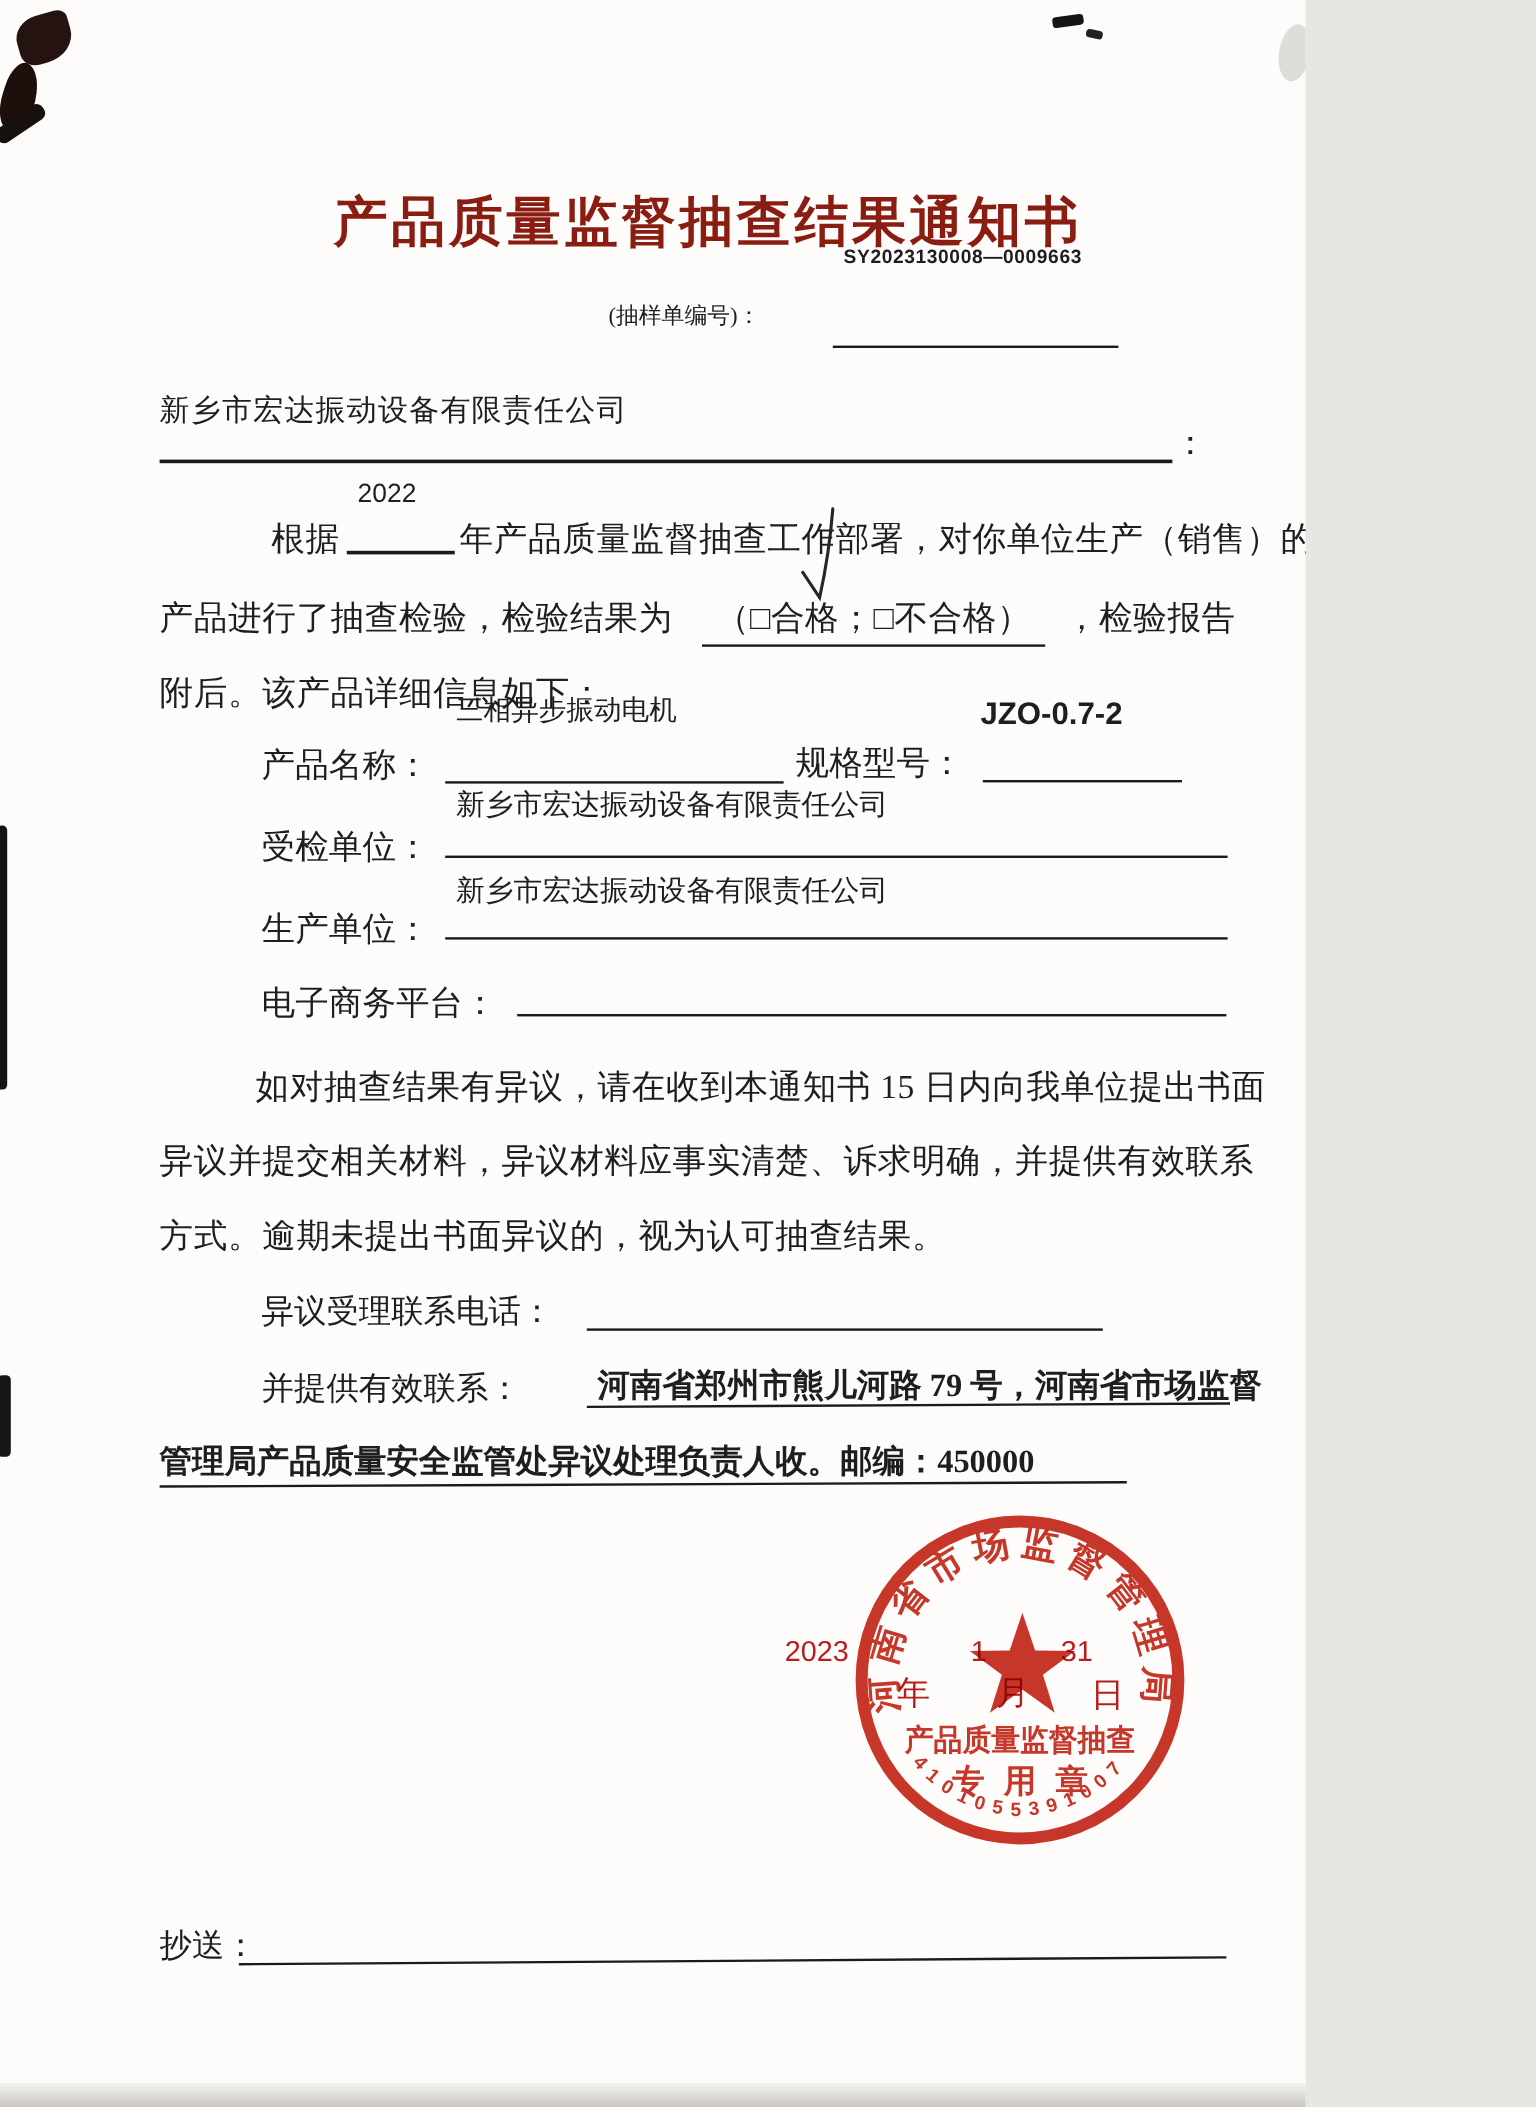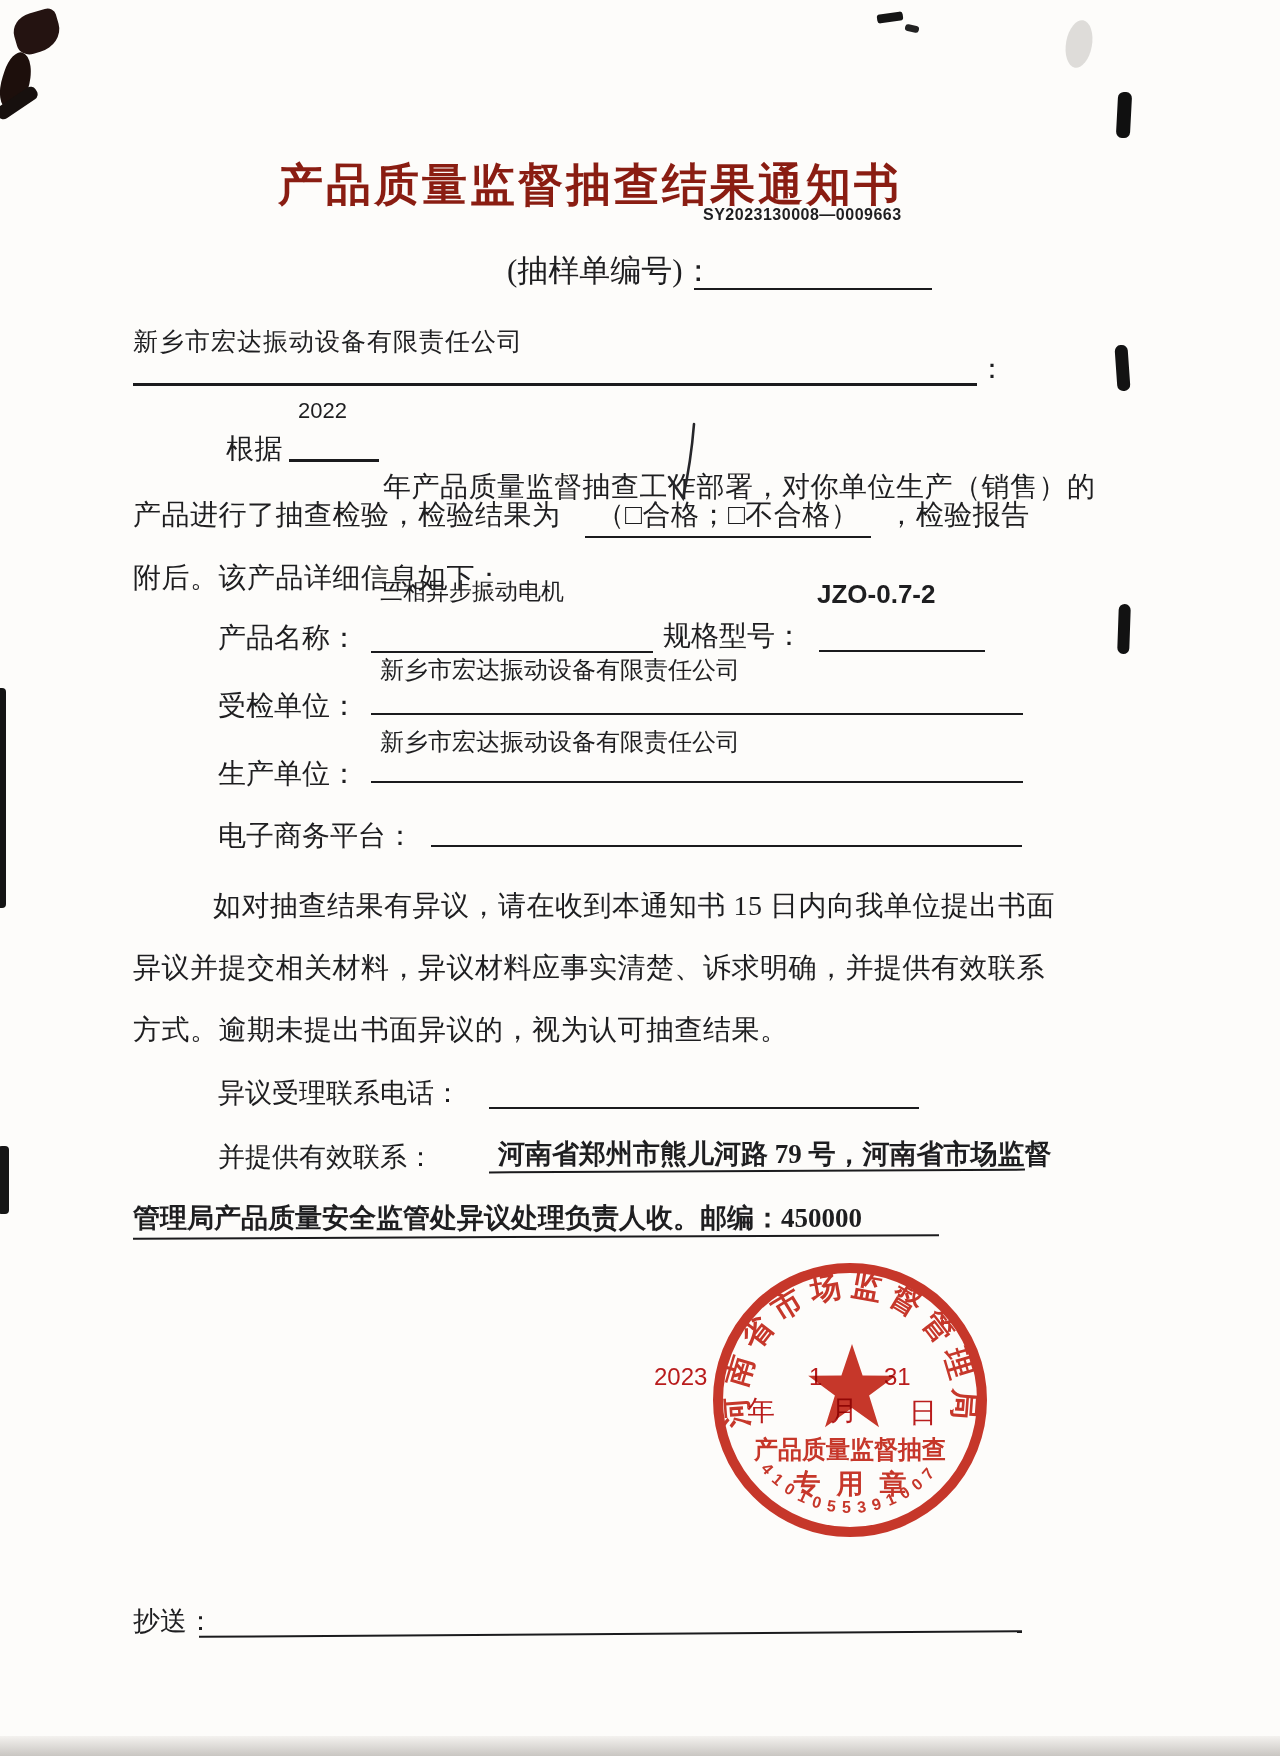--- a/index.html
+++ b/index.html
@@ -1,16 +1,16 @@
 <!DOCTYPE html>
 <html><head>
 <meta charset="utf-8">
 <style>
   html,body{margin:0;padding:0;background:#e8e6e2;}
-  .page{position:relative;width:1280px;height:1756px;background:#fdfcfa;overflow:hidden;
+  .page{position:relative;width:1088px;height:1756px;background:#fdfcfa;overflow:hidden;
         font-family:"Liberation Serif", serif;color:#1e1e20;}
   .abs{position:absolute;white-space:nowrap;}
   .sans{font-family:"Liberation Sans", sans-serif;}
   .ul{position:absolute;background:#1b1b1d;height:2px;}
   .title{font-size:45px;font-weight:700;letter-spacing:3px;color:#8a1d12;
          font-family:"Liberation Sans", sans-serif;}
   .serial{font-size:16px;font-weight:600;letter-spacing:.5px;}
   .lbl{font-size:28px;}
   .fill{font-family:"Liberation Sans", sans-serif;}
   .para{font-size:28px;letter-spacing:.5px;}
@@ -36,31 +36,31 @@
   <div class="artifact" style="left:1117px;top:92px;width:14px;height:46px;background:#101010;border-radius:6px;transform:rotate(3deg);"></div>
   <div class="artifact" style="left:1116px;top:345px;width:13px;height:46px;background:#131313;border-radius:6px;transform:rotate(-4deg);"></div>
   <div class="artifact" style="left:1118px;top:604px;width:12px;height:50px;background:#121212;border-radius:6px;transform:rotate(2deg);"></div>
   <div class="artifact" style="left:-3px;top:688px;width:9px;height:220px;background:#141414;border-radius:4px;"></div>
   <div class="artifact" style="left:-2px;top:1146px;width:11px;height:68px;background:#161616;border-radius:4px;"></div>
   <div class="artifact" style="left:0;top:1736px;width:1280px;height:20px;background:linear-gradient(#f4f2ef,#c9c6c2);"></div>
 
   <div class="abs title" style="left:240px;top:155px;width:700px;text-align:center;">产品质量监督抽查结果通知书</div>
   <div class="abs serial sans" style="left:703px;top:206px;">SY2023130008—0009663</div>
 
-  <div class="abs lbl" style="left:507px;top:250px;font-size:31px;">(抽样单编号)：</div>
+  <div class="abs lbl" style="left:507px;top:250px;font-size:19px;">(抽样单编号)：</div>
   <div class="ul" style="left:694px;top:288px;width:238px;"></div>
 
   <div class="abs fill" style="left:133px;top:325px;font-size:25px;font-weight:500;letter-spacing:1px;">新乡市宏达振动设备有限责任公司</div>
   <div class="ul" style="left:133px;top:383px;width:844px;height:3px;"></div>
   <div class="abs" style="left:978px;top:350px;font-size:28px;">：</div>
 
   <div class="abs para" style="left:226px;top:430px;">根据</div>
   <div class="ul" style="left:289px;top:459px;width:90px;height:3px;"></div>
   <div class="abs sans" style="left:298px;top:398px;font-size:22px;">2022</div>
-  <div class="abs para" style="left:383px;top:430px;margin-top:38px;">年产品质量监督抽查工作部署，对你单位生产（销售）的</div>
+  <div class="abs para" style="left:383px;top:430px;">年产品质量监督抽查工作部署，对你单位生产（销售）的</div>
 
   <div class="abs para" style="left:133px;top:496px;">
     <span>产品进行了抽查检验，检验结果为</span><span class="opts">（□合格；□不合格）</span><span style="margin-left:16px;">，检验报告</span>
   </div>
 
   <svg class="abs" style="left:658px;top:420px;" width="48" height="88" viewBox="0 0 48 88">
     <path d="M36,4 Q33,42 25,78 L11,57" fill="none" stroke="#26262a" stroke-width="2.6" stroke-linecap="round"></path>
   </svg>
 
   <div class="abs para" style="left:133px;top:559px;">附后。该产品详细信息如下：</div>

